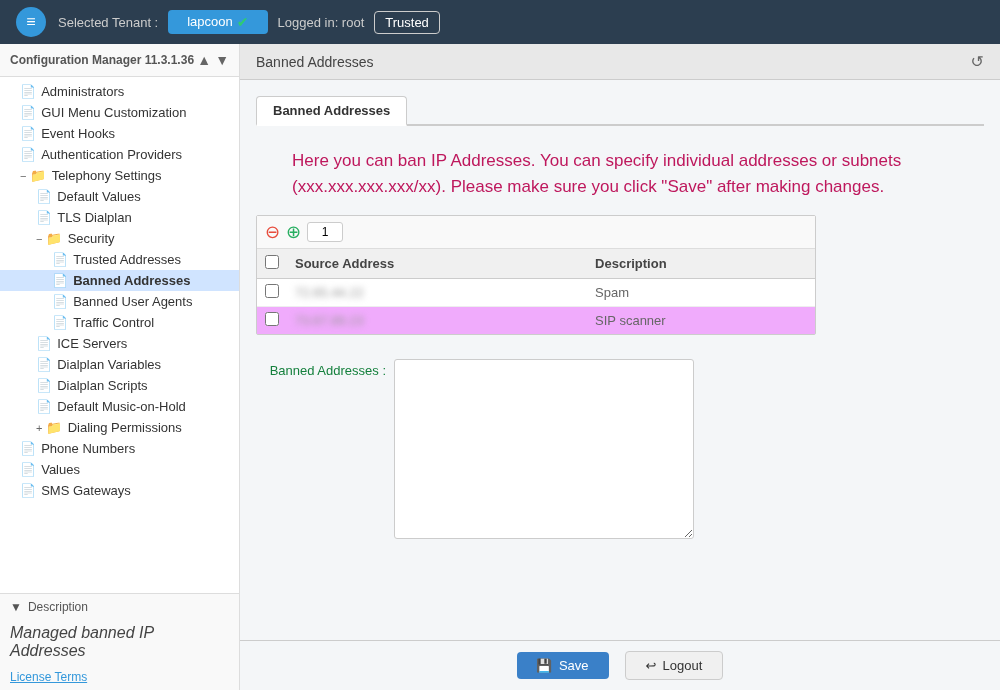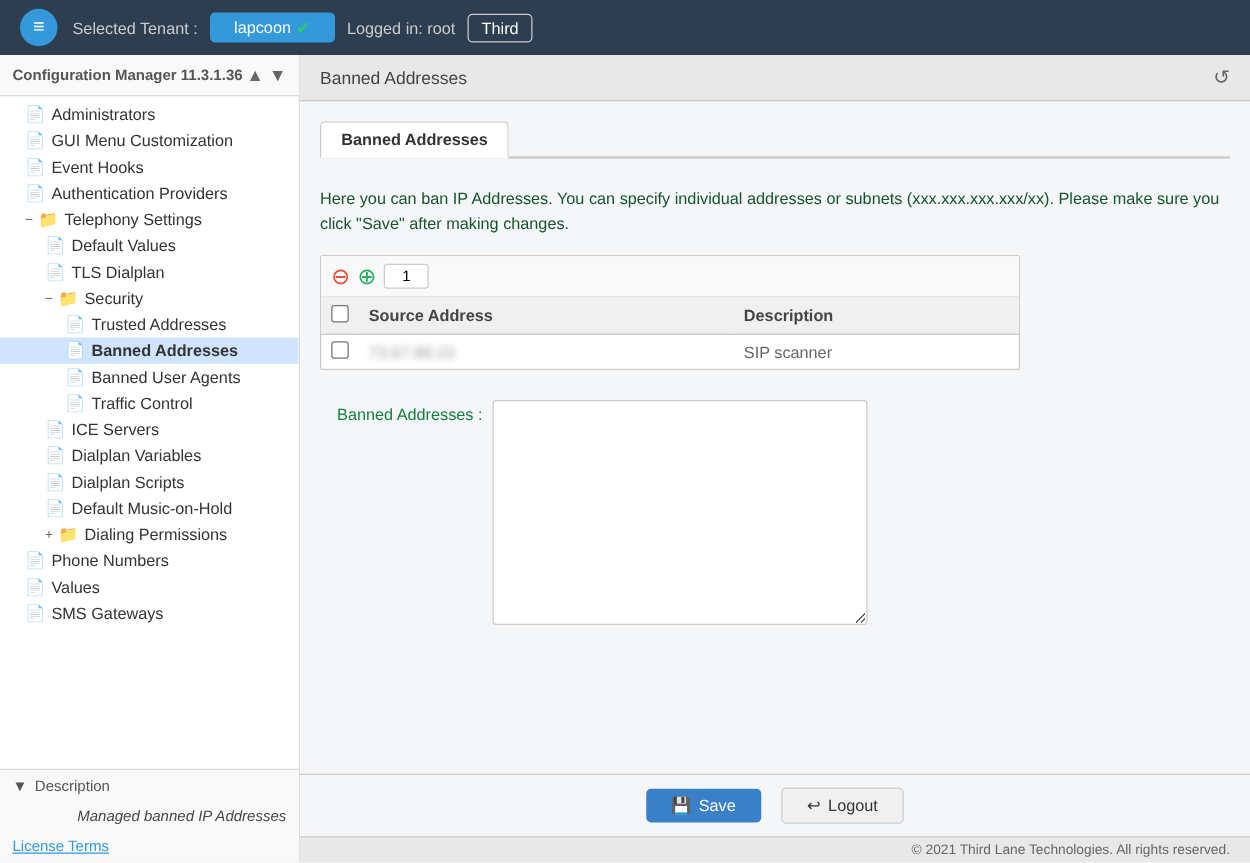--- a/index.html
+++ b/index.html
@@ -125,24 +125,23 @@
       padding: 6px 10px;
       display: flex;
       align-items: center;
       gap: 6px;
       font-size: 12px;
       color: #555;
       cursor: pointer;
     }
     .sidebar-footer-text {
       padding: 4px 10px 6px;
-      font-size: 12px;
+      font-size: 16px;
       color: #444;
       font-style: italic;
-      text-align: right;
     }
     .sidebar-footer-link {
       padding: 4px 10px 6px;
       font-size: 12px;
       color: #3498db;
       cursor: pointer;
       text-decoration: underline;
     }
 
     
@@ -190,24 +189,25 @@
     }
     .tab.active {
       background: #fff;
       border-bottom: 2px solid #fff;
       font-weight: bold;
       margin-bottom: -2px;
     }
 
     
     .desc-text {
-      font-size: 13px;
-      color: #14532d;
+      font-size: 17px;
+      color: #be185d;
       line-height: 1.5;
       padding: 10px 0 4px;
+      margin-left: 36px;
     }
 
     
     .table-container {
       background: #fff;
       border: 1px solid #ccc;
       border-radius: 2px;
       max-width: 560px;
     }
     .table-toolbar {
@@ -249,21 +249,21 @@
       font-weight: bold;
       color: #444;
     }
     .data-table td {
       padding: 5px 8px;
       border-bottom: 1px solid #eee;
       font-size: 13px;
       color: #666;
     }
     .data-table tr:last-child td { border-bottom: none; }
-    .data-table tr:nth-child(2) { background: #bef264; }
+    .data-table tr:nth-child(2) { background: #f0abfc; }
     .data-table td.blurred { filter: blur(3px); user-select: none; color: #999; }
     .data-table th:first-child, .data-table td:first-child { width: 30px; }
     .row-checkbox { width: 14px; height: 14px; cursor: pointer; }
 
     
     .banned-addr-row {
       display: flex;
       align-items: flex-start;
       gap: 8px;
       padding: 12px 0 0;
@@ -337,21 +337,21 @@
   <button class="header-logo-btn">
     <span>≡</span>
   </button>
   <div class="header-right">
     <span class="header-tenant-label">Selected Tenant :</span>
     <button class="tenant-selector">
       <span>lapcoon</span>
       <span class="tenant-check">✔</span>
     </button>
     <span class="header-logged">Logged in: root</span>
-    <button class="logout-btn">Third</button>
+    <button class="logout-btn">Trusted</button>
   </div>
 </div>
 
 <div class="main-layout">
 
   <div class="sidebar">
     <div class="sidebar-header">
       <span class="sidebar-header-title">Configuration Manager 11.3.1.36</span>
       <div class="sidebar-header-icons">
         <span class="sidebar-header-icon">▲</span>
@@ -485,20 +485,25 @@
           <thead>
             <tr>
               <th>
                 <input type="checkbox" class="row-checkbox" style="">
               </th>
               <th>Source Address</th>
               <th>Description</th>
             </tr>
           </thead>
           <tbody id="table-body">
+          <tr>
+                <td><input type="checkbox" class="row-checkbox" style=""></td>
+                <td class="blurred">72.65.44.22</td>
+                <td>Spam</td>
+              </tr>
               <tr>
                 <td><input type="checkbox" class="row-checkbox" style=""></td>
                 <td class="blurred">73.67.89.23</td>
                 <td>SIP scanner</td>
               </tr>
             </tbody>
         </table>
       </div>
 
       <div class="banned-addr-row">
@@ -512,18 +517,15 @@
       <button class="save-btn">
         <span>💾</span>
         <span>Save</span>
       </button>
       <button class="cancel-btn">
         <span>↩</span>
         <span>Logout</span>
       </button>
     </div>
 
-    <div class="copyright-bar">
-      <span>© 2021 Third Lane Technologies. All rights reserved.</span>
-    </div>
   </div>
 
 </div>
 
 </body></html>

